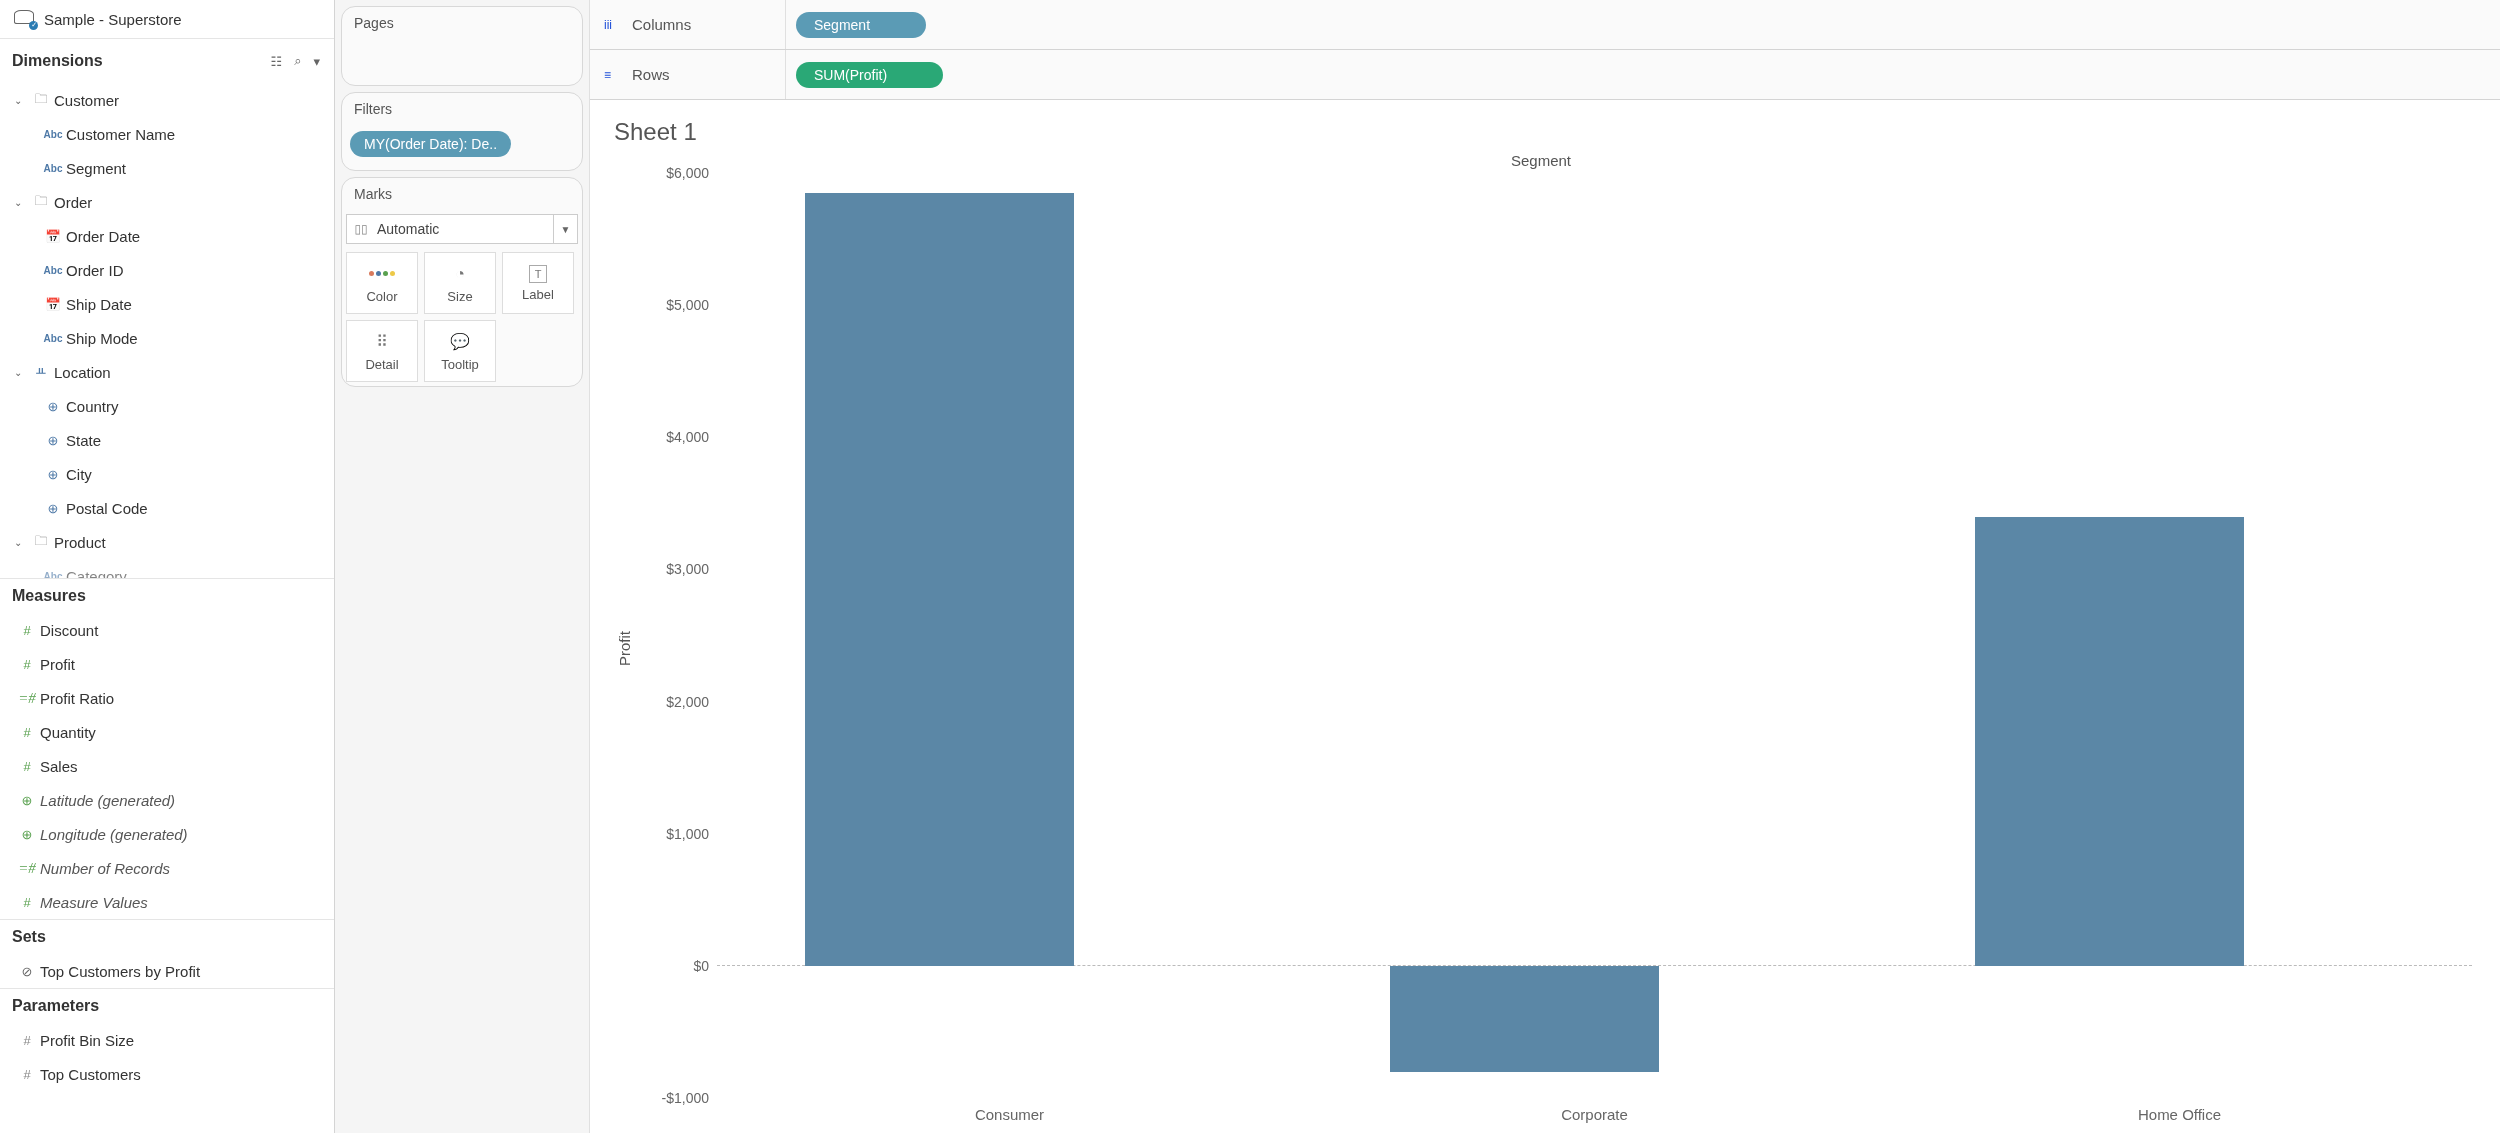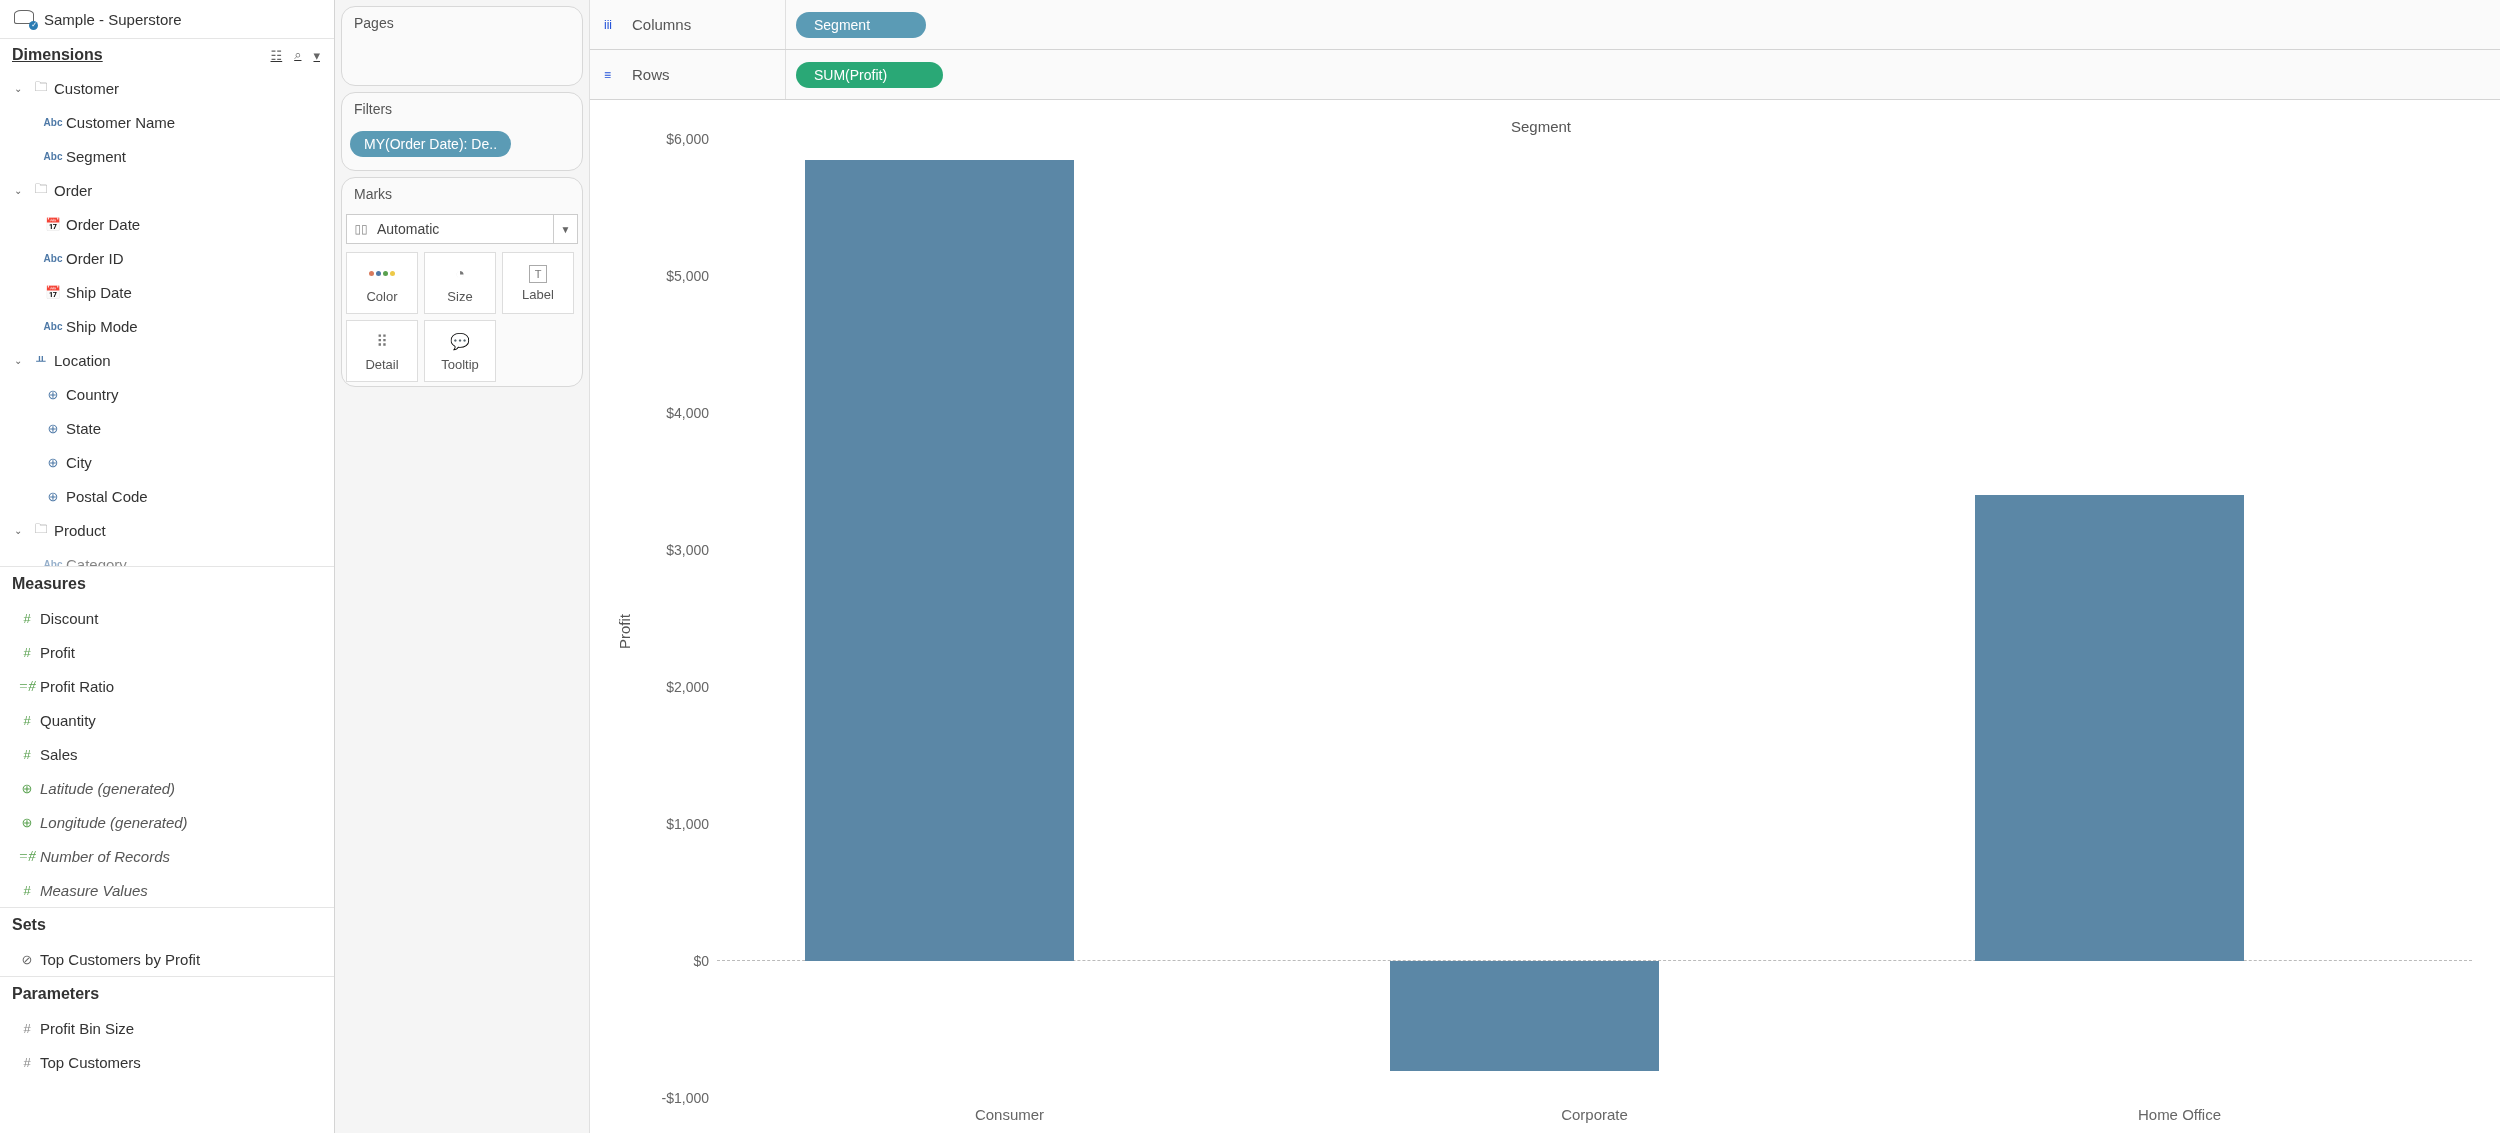--- a/index.html
+++ b/index.html
@@ -12,21 +12,21 @@
 .tab { flex: 1; display: flex; align-items: center; justify-content: center; font-size: 15px; cursor: pointer; border-right: 1px solid #d4d4d4; position: relative; background: #f5f5f5; }
 .tab.active { background: #fff; font-weight: 600; border-bottom: 2px solid #fff; top: 1px; }
 .tab .drop { position: absolute; right: 8px; font-size: 11px; color: #666; }
 
 .datasource { display: flex; align-items: center; padding: 10px 14px; gap: 8px; font-size: 15px; }
 .ds-icon { width: 22px; height: 18px; position: relative; }
 .ds-icon::before { content: ""; position: absolute; width: 18px; height: 12px; border: 1.5px solid #666; border-radius: 7px 7px 3px 3px / 4px 4px 2px 2px; top: 0; left: 0; }
 .ds-icon::after { content: ""; position: absolute; width: 9px; height: 9px; border-radius: 50%; background: #2b7cb3; right: -2px; bottom: -2px; }
 .ds-check { position: absolute; right: -1px; bottom: -1px; color: #fff; font-size: 7px; z-index: 1; }
 
-.section-header { display: flex; align-items: center; justify-content: space-between; padding: 6px 12px; border-top: 1px solid #e5e5e5; text-decoration: underline; }
+.section-header { display: flex; align-items: center; justify-content: space-between; padding: 12px 12px; border-top: 1px solid #e5e5e5; }
 .section-header h3 { font-size: 16px; font-weight: 600; }
 .section-tools { display: flex; gap: 8px; align-items: center; color: #666; font-size: 13px; }
 .section-tools span { cursor: pointer; padding: 2px; }
 
 .tree { overflow-y: auto; flex: 0 0 auto; }
 .tree.dims { max-height: 495px; overflow-y: scroll; }
 .tree-row { display: flex; align-items: center; height: 34px; padding-left: 14px; cursor: pointer; font-size: 15px; }
 .tree-row .caret { width: 14px; color: #666; font-size: 10px; }
 .tree-row .ticon { width: 26px; text-align: center; font-size: 13px; }
 .tree-row.child { padding-left: 40px; }
@@ -323,20 +323,21 @@
             <span class="sicon">≡</span>
             <span>Rows</span>
           </div>
         <div class="shelf-pills">
             <span class="pill green">SUM(Profit)</span>
           </div>
       </div>
     </div>
 
     <div class="viz">
+      <div class="sheet-title">Sheet 1</div>
       <div class="col-header">Segment</div>
 
       <div class="chart-wrap">
         <div class="yaxis-title">Profit</div>
         <div class="plot">
           <div class="plot-area">
             <div class="yticks" id="yticks">
                 <div class="ytick" style="bottom: 0%;">-$1,000</div>
                 <div class="ytick" style="bottom: 14.2857%;">$0</div>
                 <div class="ytick" style="bottom: 28.5714%;">$1,000</div>

